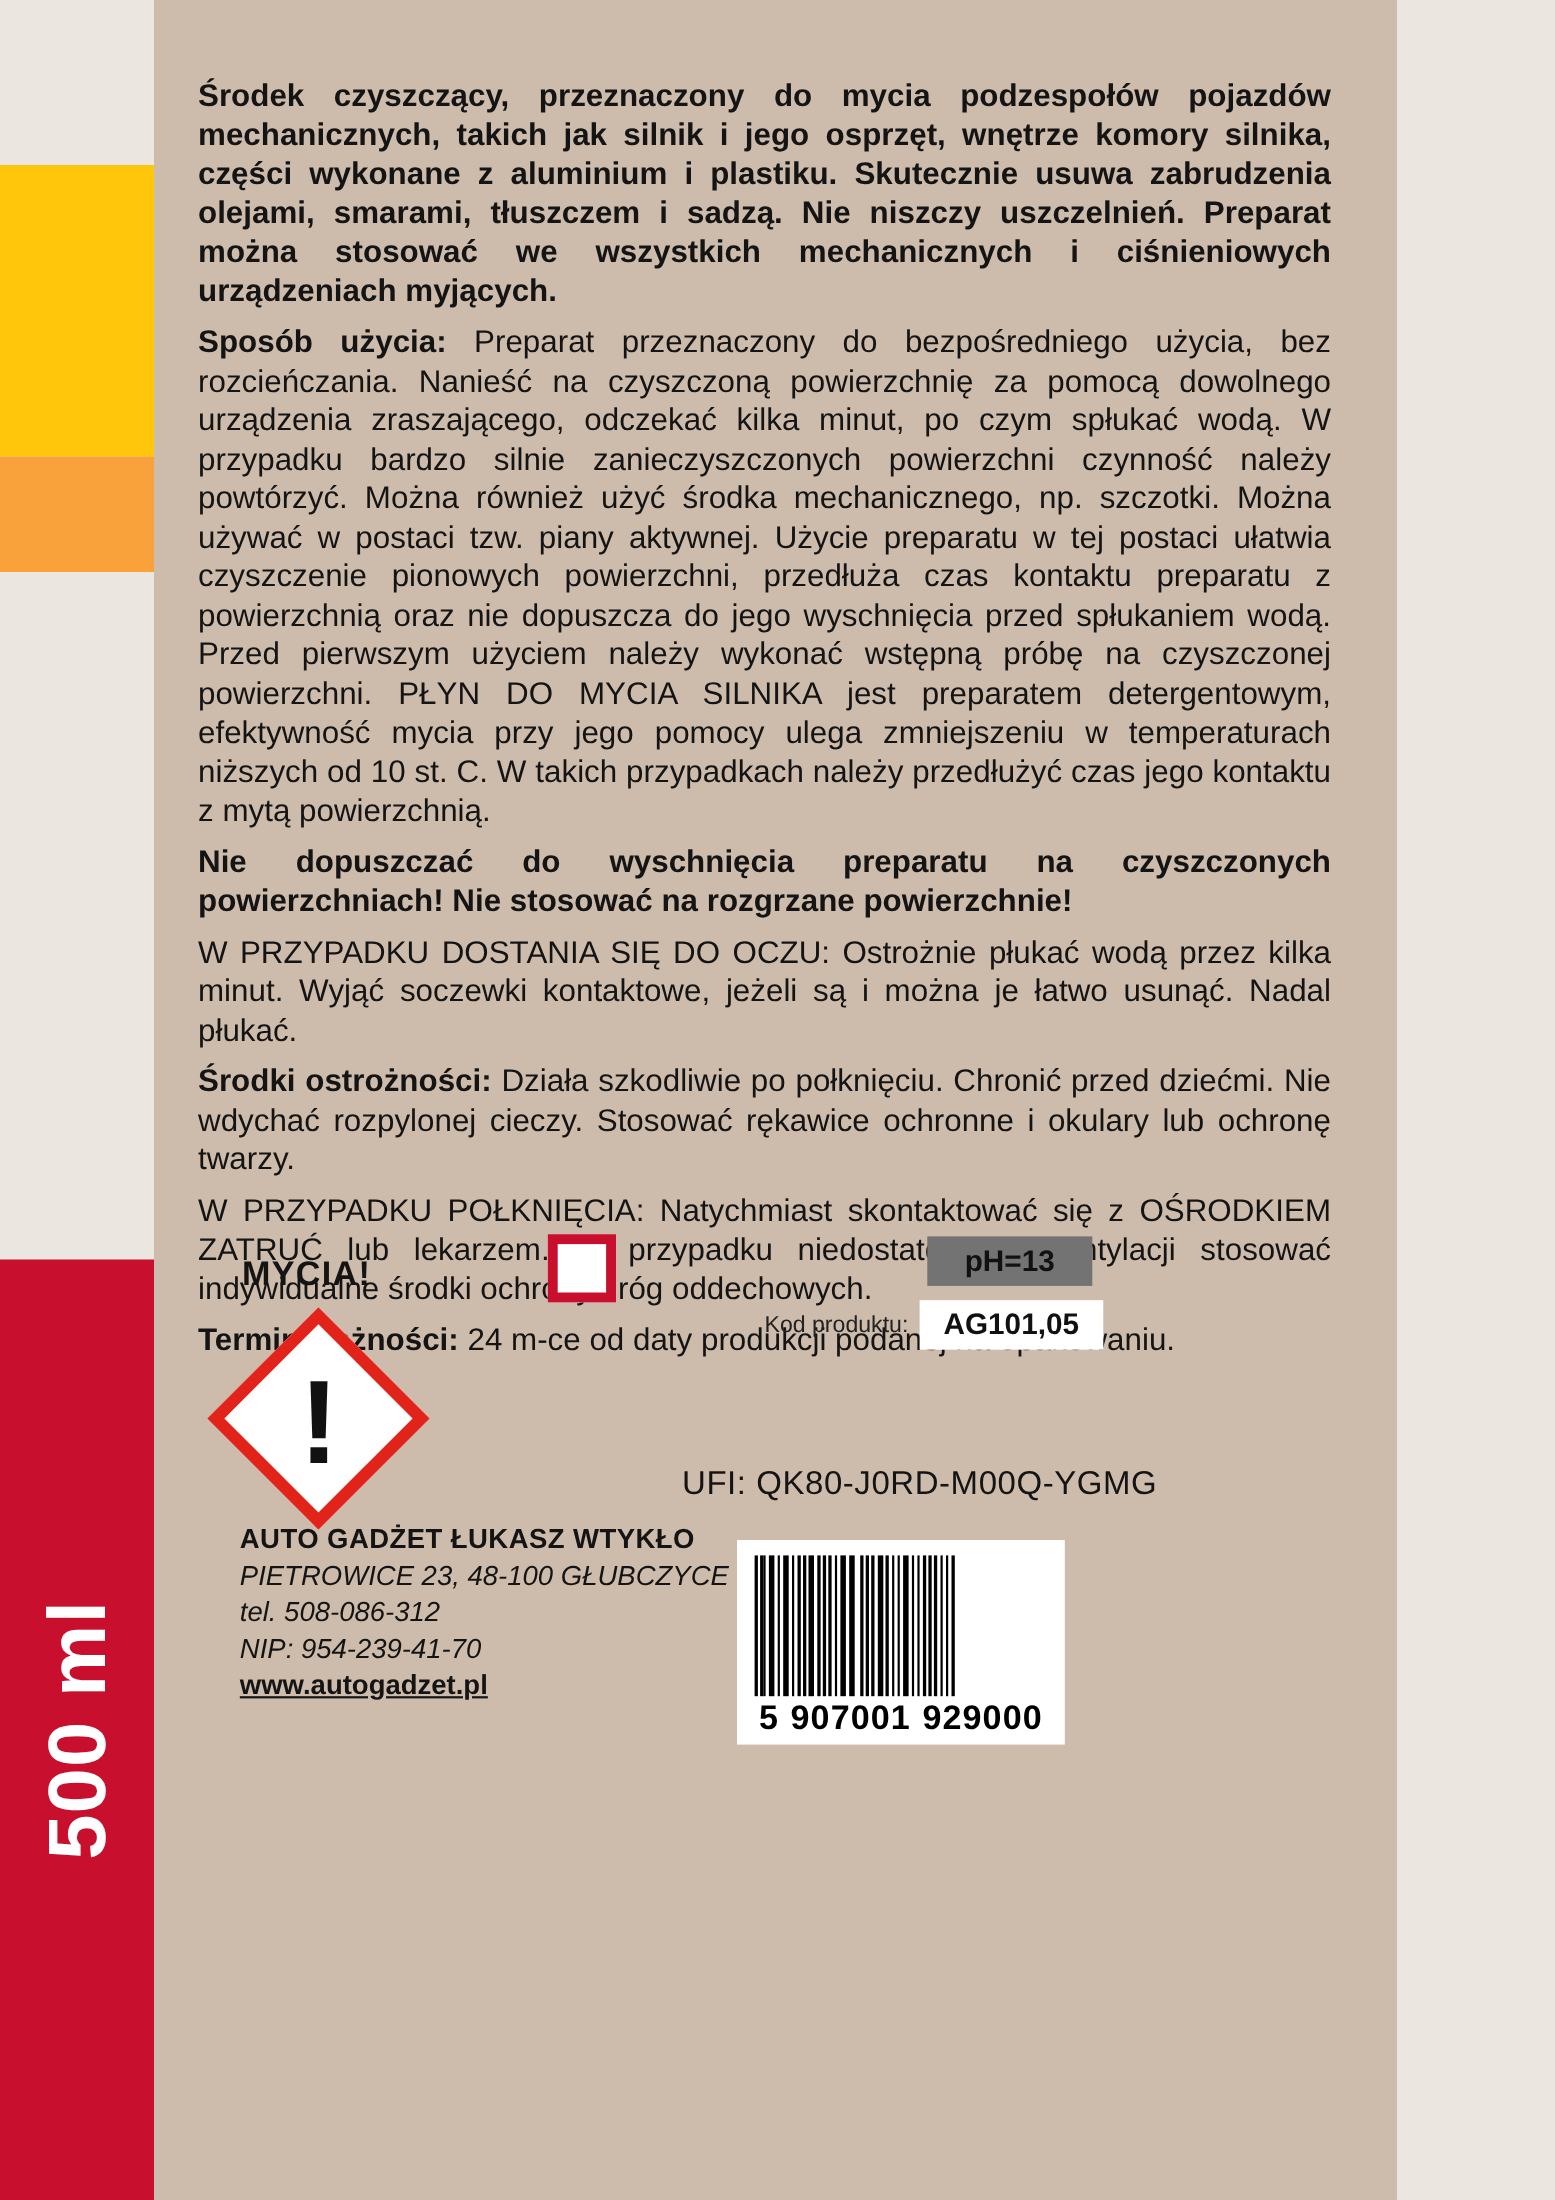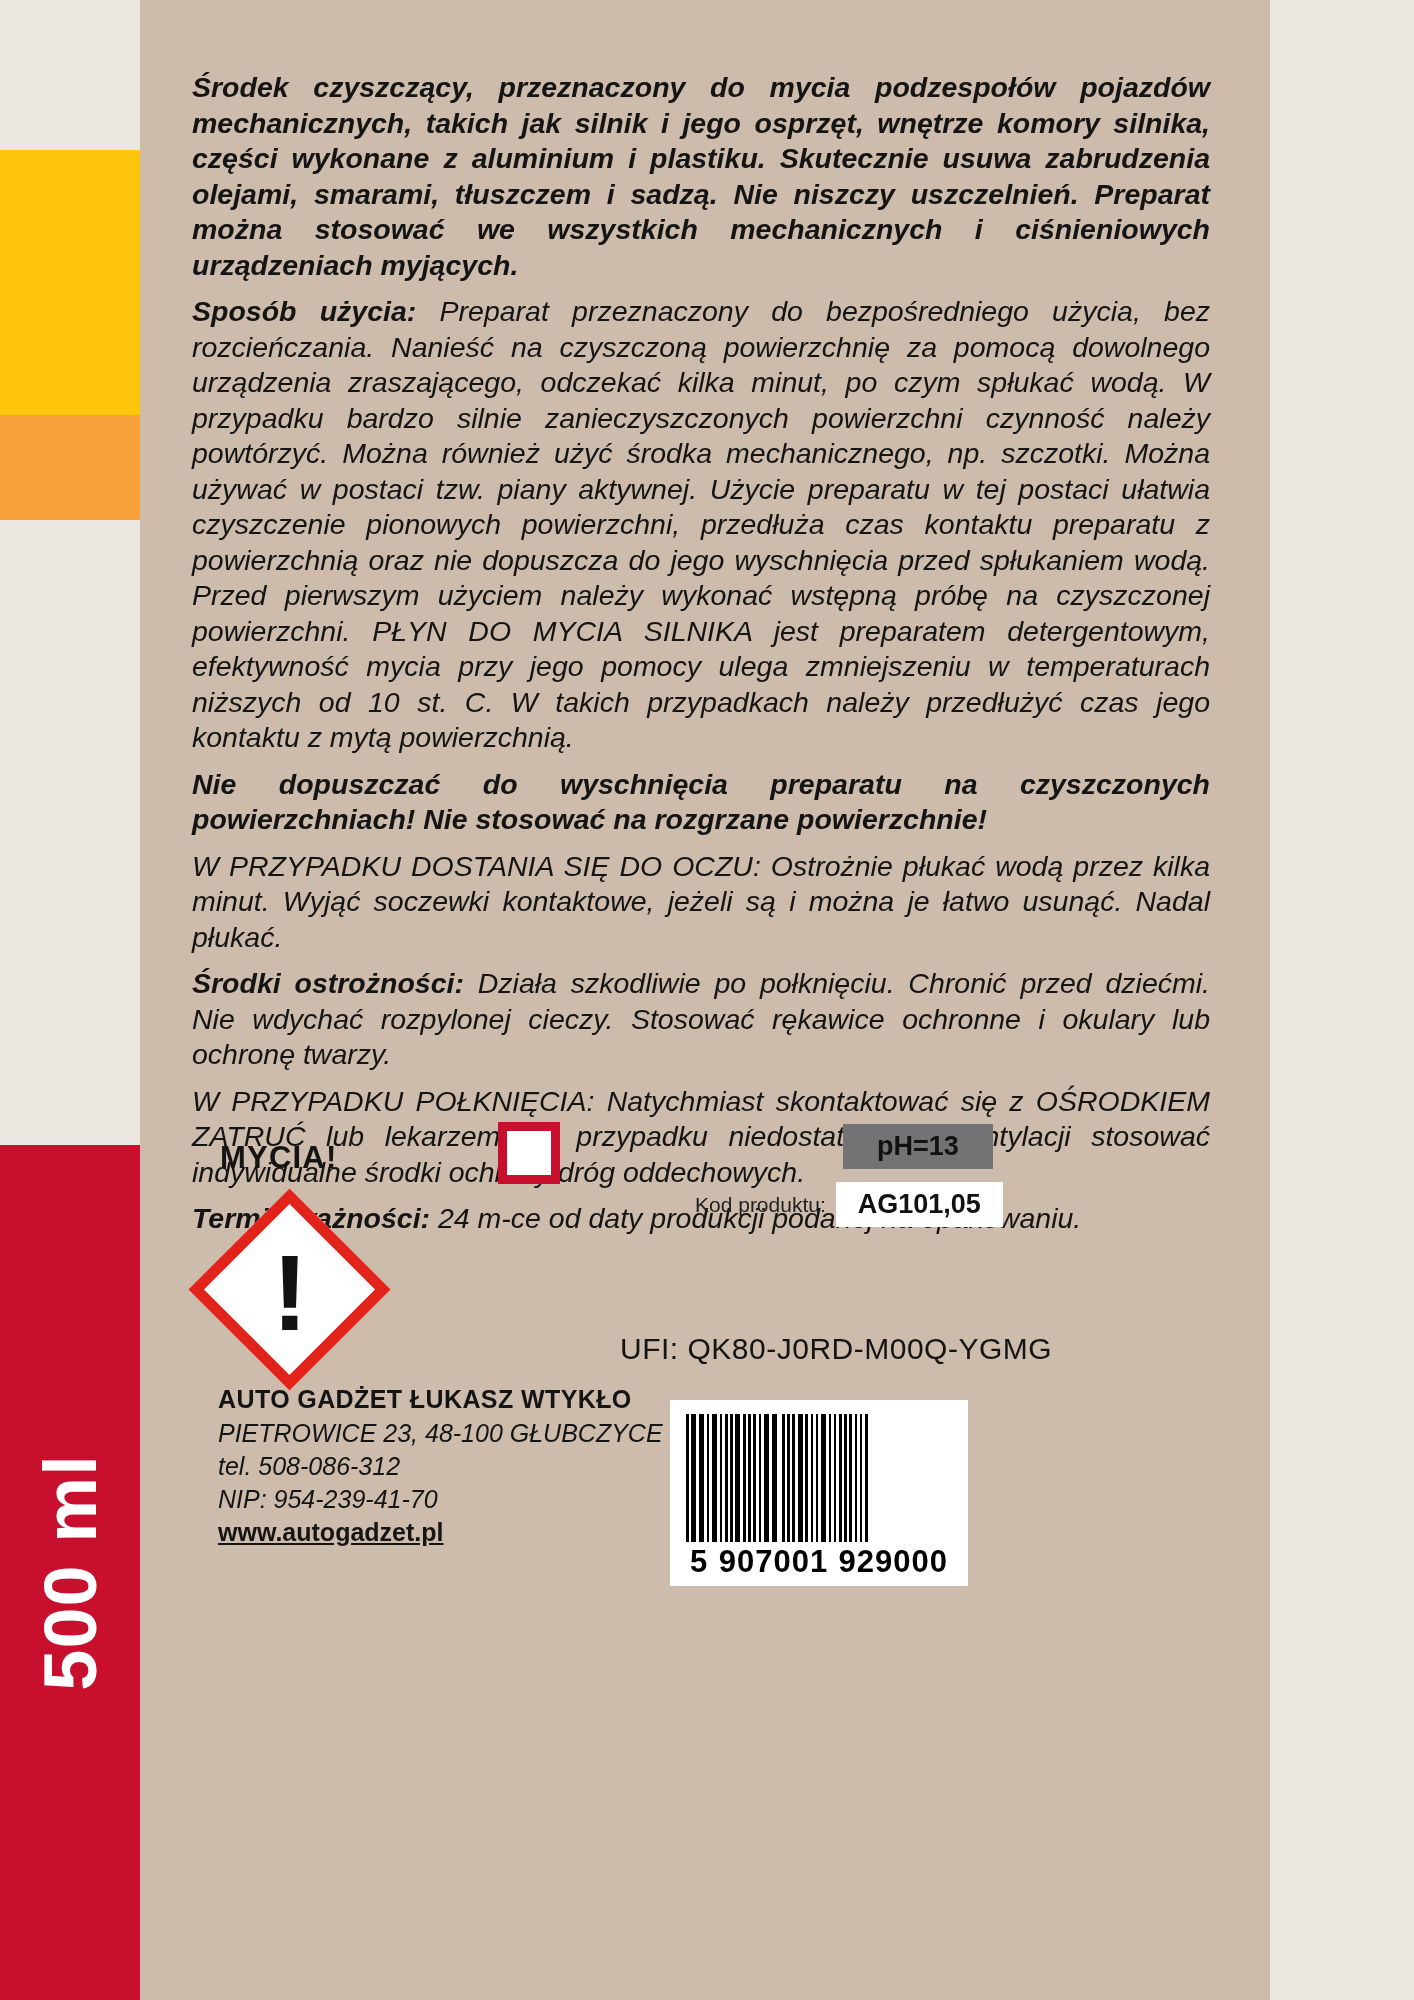--- a/index.html
+++ b/index.html
@@ -29,21 +29,21 @@
     position:absolute; left:140px; top:0;
     width:1130px; height:2000px;
     background:#cdbcab;
   }
   .right-gutter {
     position:absolute; left:1270px; top:0; width:144px; height:2000px;
     background:#ebe7e0;
   }
   
   .content { position:absolute; left:40px; top:70px; width:1030px; }
-  p { margin:0 0 0 12px; color:#141414;font-style:italic; }
+  p { margin:0 0 0 0; color:#141414; }
   .para {
     font-size:28.5px; line-height:35.5px;
     text-align:justify; text-justify:inter-word;
     margin-bottom:11px;
     font-family:"Liberation Sans", sans-serif;
   }
   .para.bold { font-weight:bold; }
   b, .lead { font-weight:bold; }
   
   .bottom { position:absolute; left:40px; top:1110px; width:1030px; height:870px; }

